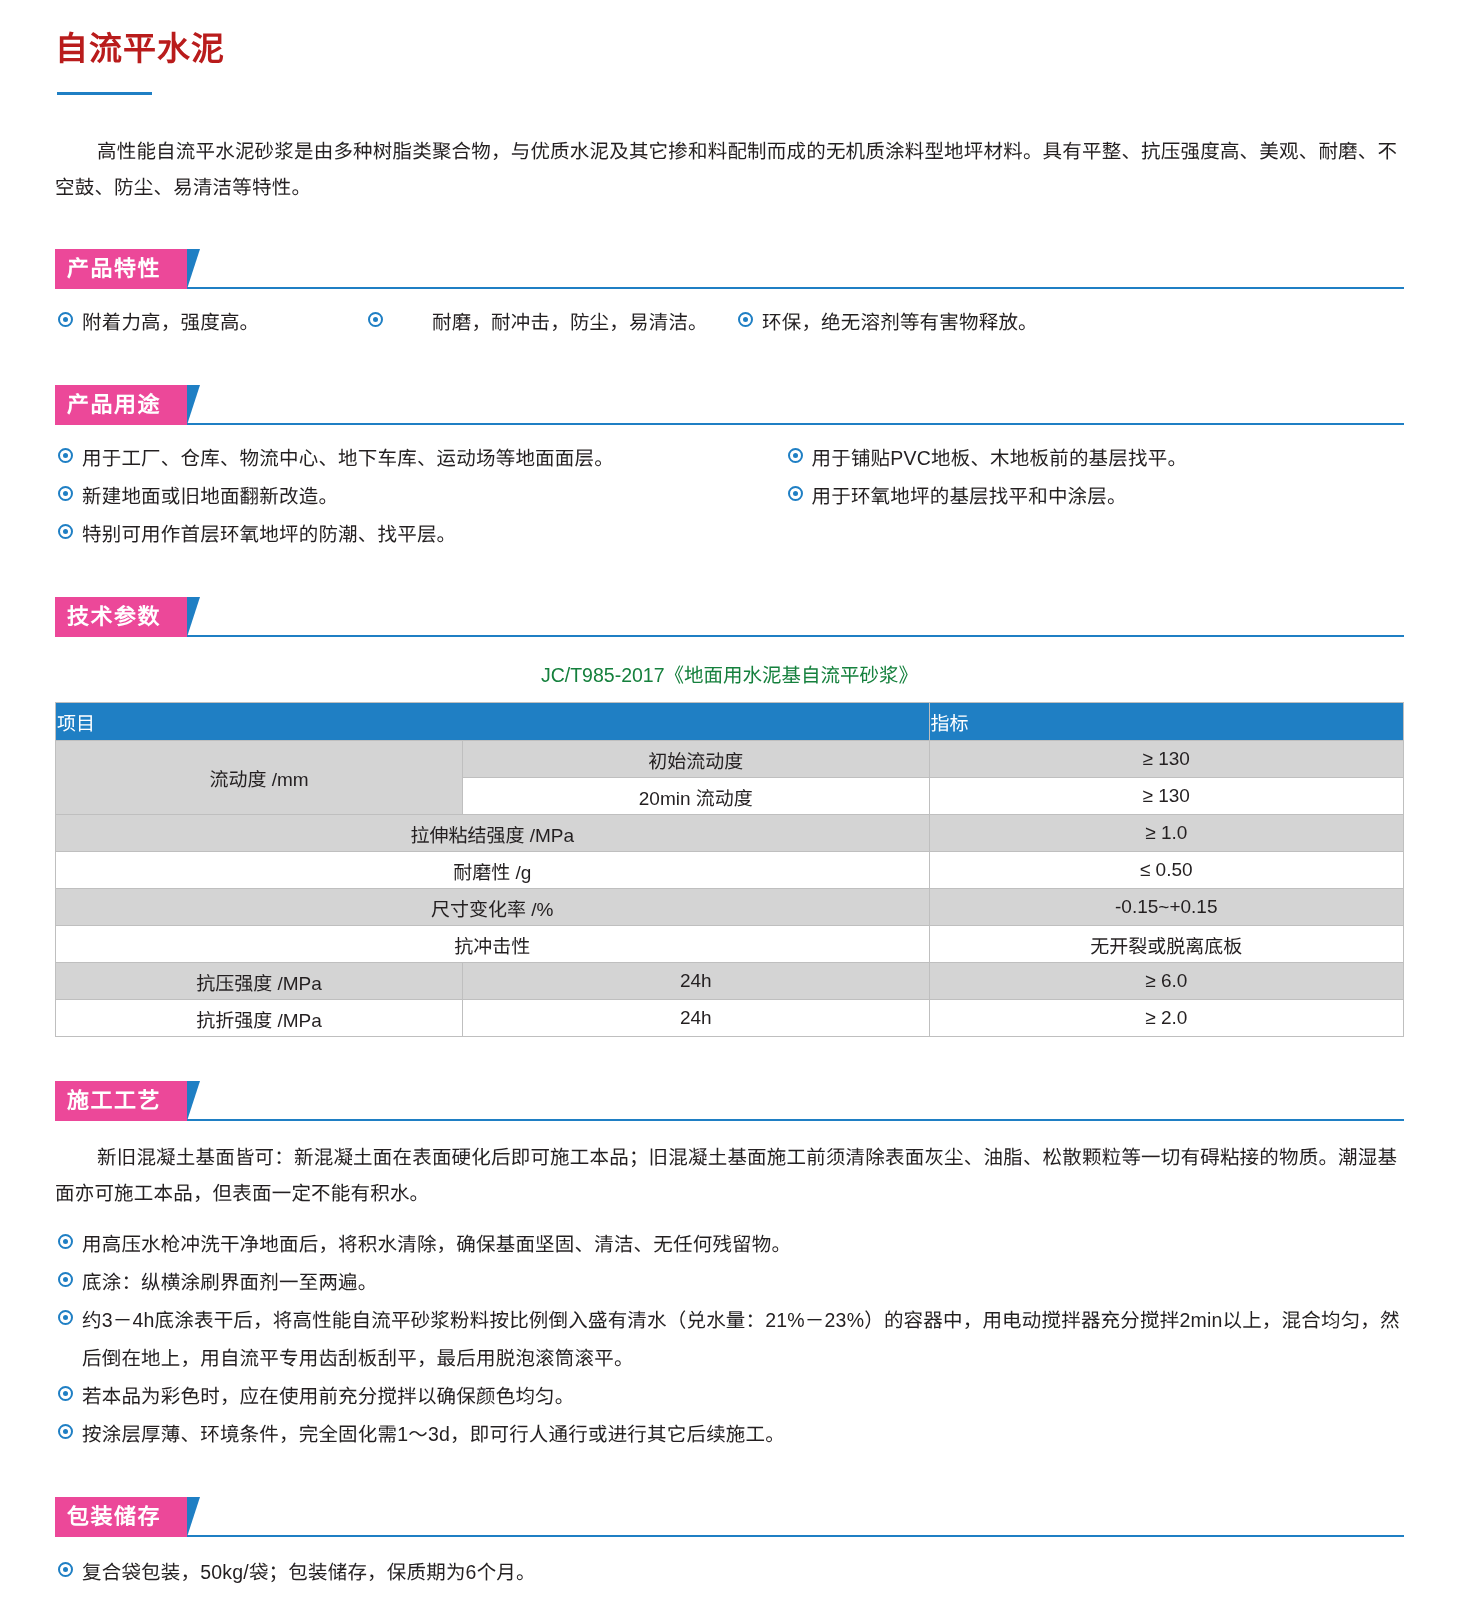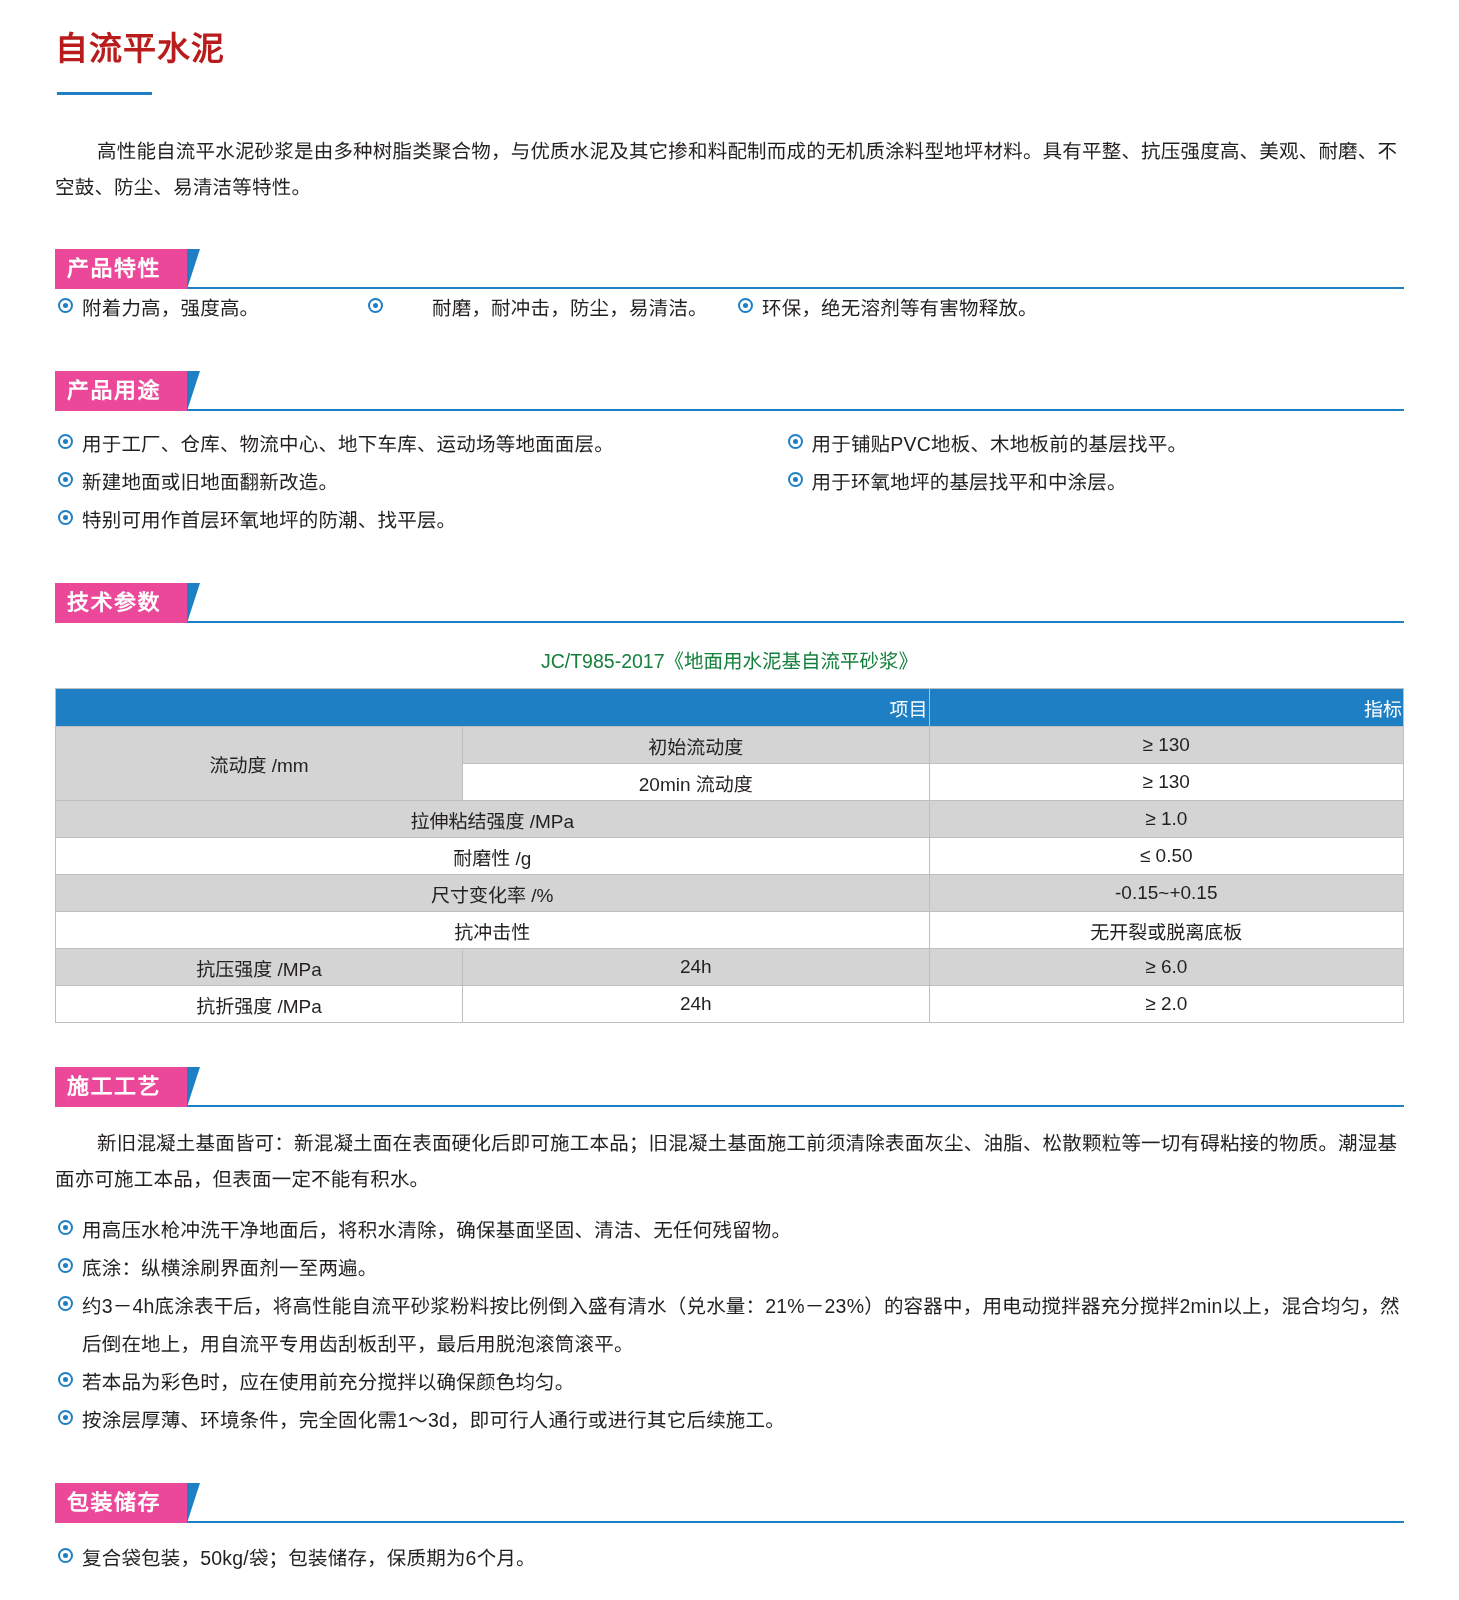--- a/index.html
+++ b/index.html
@@ -116,20 +116,21 @@
     width: 5px;
     height: 5px;
     border-radius: 50%;
     background: #1f7fc4;
   }
   .bullet .txt { flex: 1 1 auto; }
 
   
   .feature-row {
     display: flex;
+    margin-top: 14px;
   }
   .feature-row .bullet { margin-right: 0; }
   .feature-row .f1 { width: 310px; }
   .feature-row .f2 { width: 370px; gap: 40px; }
   .feature-row .f3 { flex: 1; }
 
   
   .uses-grid {
     display: flex;
     margin-top: 14px;
@@ -152,21 +153,21 @@
   table.tech col.c1 { width: 30.2%; }
   table.tech col.c2 { width: 34.6%; }
   table.tech col.c3 { width: 35.2%; }
   table.tech th {
     background: #1f7fc4;
     color: #ffffff;
     font-size: 19px;
     font-weight: normal;
     height: 38px;
     border: 1px solid #bfbfbf;
-    text-align: right;
+    text-align: left;
   }
   table.tech td {
     border: 1px solid #bfbfbf;
     height: 37px;
     font-size: 19px;
     text-align: center;
     color: #231f20;
   }
   table.tech tr.shade td { background: #d4d4d4; }
   table.tech tr.plain td { background: #ffffff; margin-left: 12px; }

